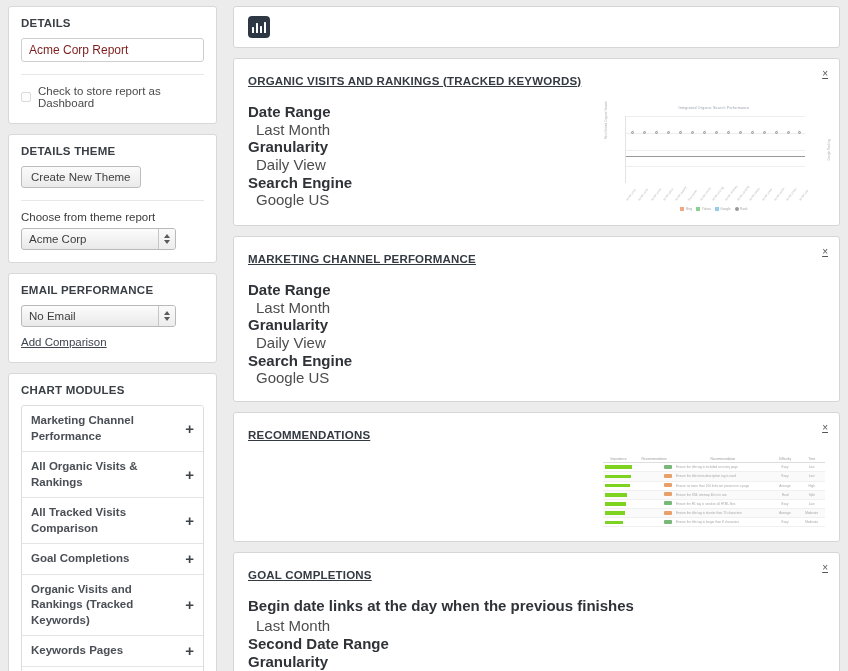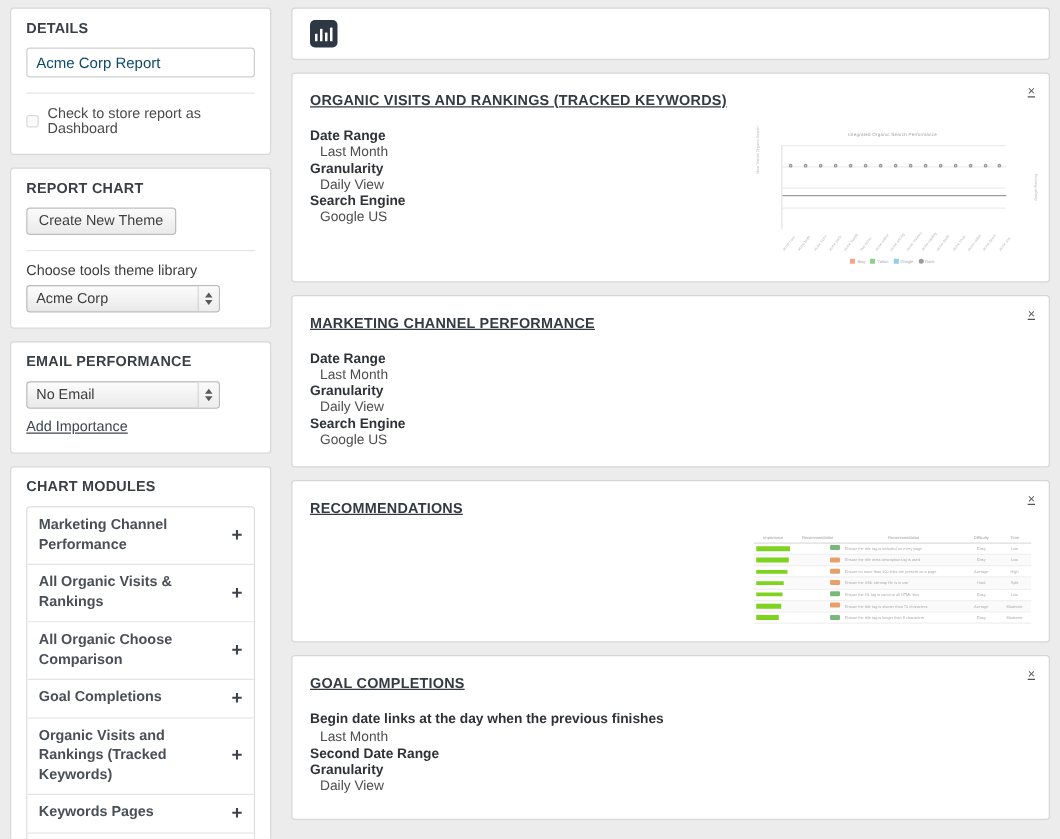--- a/index.html
+++ b/index.html
@@ -28,21 +28,21 @@
     letter-spacing: 0.2px;
     margin: 0 0 9px 0;
   }
   .text-input {
     width: 100%;
     height: 24px;
     border: 1px solid #cfcfcf;
     border-radius: 3px;
     padding: 0 7px;
     font-size: 12px;
-    color: #0c4a6e;
+    color: #7f1d1d;
     font-family: "Liberation Sans", sans-serif;
     background: #fff;
     outline: none;
   }
   .hr { border-top: 1px solid #e7e7e7; margin: 12px 0 10px 0; height: 0; }
   .check-row { display: flex; align-items: center; gap: 7px; padding-bottom: 2px; }
   .cbox {
     width: 10px; height: 10px;
     border: 1px solid #dadada;
     background: #fcfcfc;
@@ -147,21 +147,21 @@
     cursor: pointer;
   }
   .close-x {
     position: absolute; top: 10px; right: 11px;
     font-size: 10px; color: #555;
     text-decoration: underline;
     cursor: pointer;
     line-height: 1;
   }
   .card-body { display: flex; align-items: flex-start; justify-content: space-between; margin-top: 14px; }
-  .params { font-size: 11px; color: #3b3b3b; line-height: 1.18; }
+  .params { font-size: 15px; color: #3b3b3b; line-height: 1.18; }
   .p-key { font-weight: bold; color: #2f3338; }
   .p-val { padding-left: 8px; color: #4d4d4d; }
   .note { font-weight: bold; color: #2f3338; margin-bottom: 2px; }
 
   
   .thumb { flex: 0 0 auto; }
 
   .tchart { width: 222px; height: 108px; position: relative; }
   .tchart .t-title { position:absolute; top:3px; left:0; right:0; text-align:center; font-size:3.6px; color:#9aa1a8; letter-spacing:0.2px; }
   .tchart .plot { position:absolute; left:22px; right:20px; top:13px; bottom:28px; border-left:0.5px solid #e3e3e3; }
@@ -201,58 +201,58 @@
       <div class="panel-title">DETAILS</div>
       <input class="text-input" type="text" value="Acme Corp Report" style="">
       <div class="hr"></div>
       <div class="check-row">
         <span class="cbox"></span>
         <span class="check-label">Check to store report as Dashboard</span>
       </div>
     </section>
 
     <section class="panel">
-      <div class="panel-title">REPORT CHART</div>
+      <div class="panel-title">DETAILS THEME</div>
       <button class="btn">Create New Theme</button>
       <div class="hr"></div>
-      <div class="field-label">Choose tools theme library</div>
+      <div class="field-label">Choose from theme report</div>
       <div class="select">
         <span>Acme Corp</span>
         <span class="stepper">
           <span class="tri-up"></span>
           <span class="tri-down"></span>
         </span>
       </div>
     </section>
 
     <section class="panel">
       <div class="panel-title">EMAIL PERFORMANCE</div>
       <div class="select">
         <span>No Email</span>
         <span class="stepper">
           <span class="tri-up"></span>
           <span class="tri-down"></span>
         </span>
       </div>
-      <a class="link">Add Importance</a>
+      <a class="link">Add Comparison</a>
     </section>
 
     <section class="panel">
       <div class="panel-title">CHART MODULES</div>
       <div class="modules">
         <div class="module-row">
           <span class="module-name">Marketing Channel Performance</span>
           <span class="plus">+</span>
         </div>
         <div class="module-row">
           <span class="module-name">All Organic Visits &amp; Rankings</span>
           <span class="plus">+</span>
         </div>
         <div class="module-row">
-          <span class="module-name">All Organic Choose Comparison</span>
+          <span class="module-name">All Tracked Visits Comparison</span>
           <span class="plus">+</span>
         </div>
         <div class="module-row">
           <span class="module-name">Goal Completions</span>
           <span class="plus">+</span>
         </div>
         <div class="module-row">
           <span class="module-name">Organic Visits and Rankings (Tracked Keywords)</span>
           <span class="plus">+</span>
         </div>

